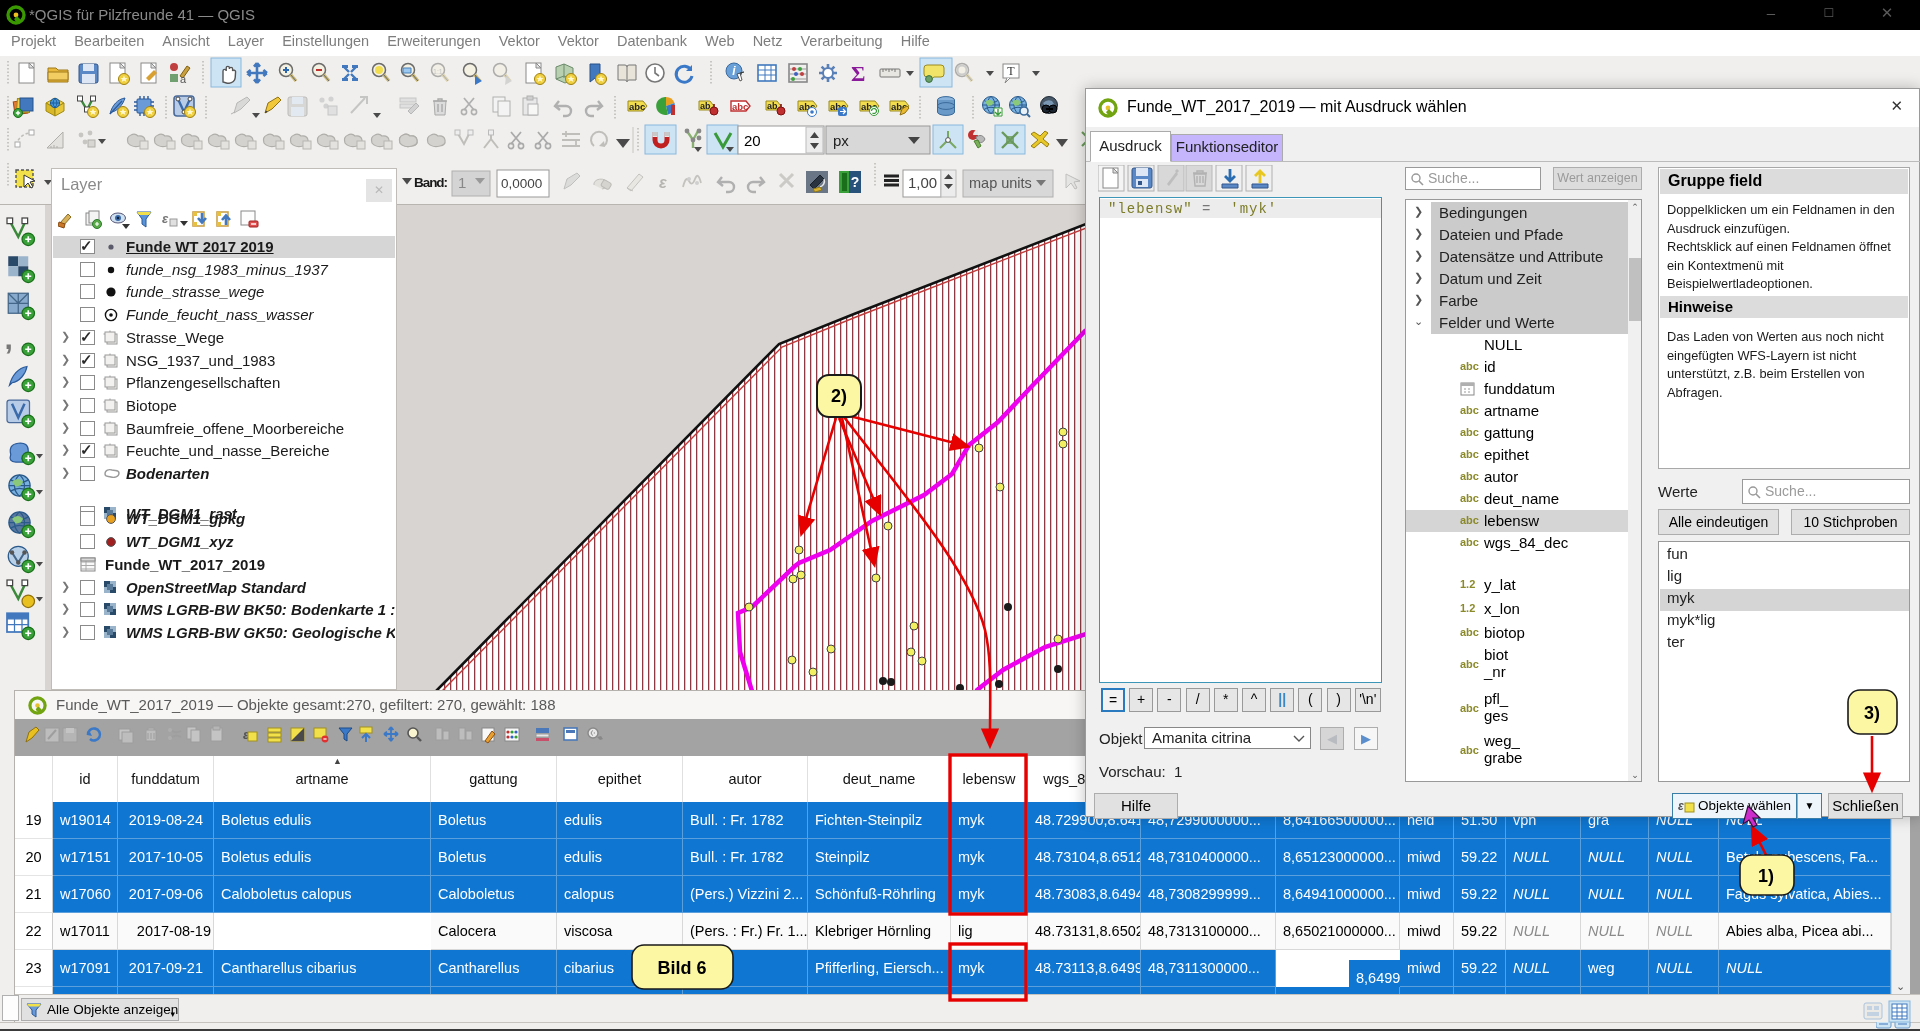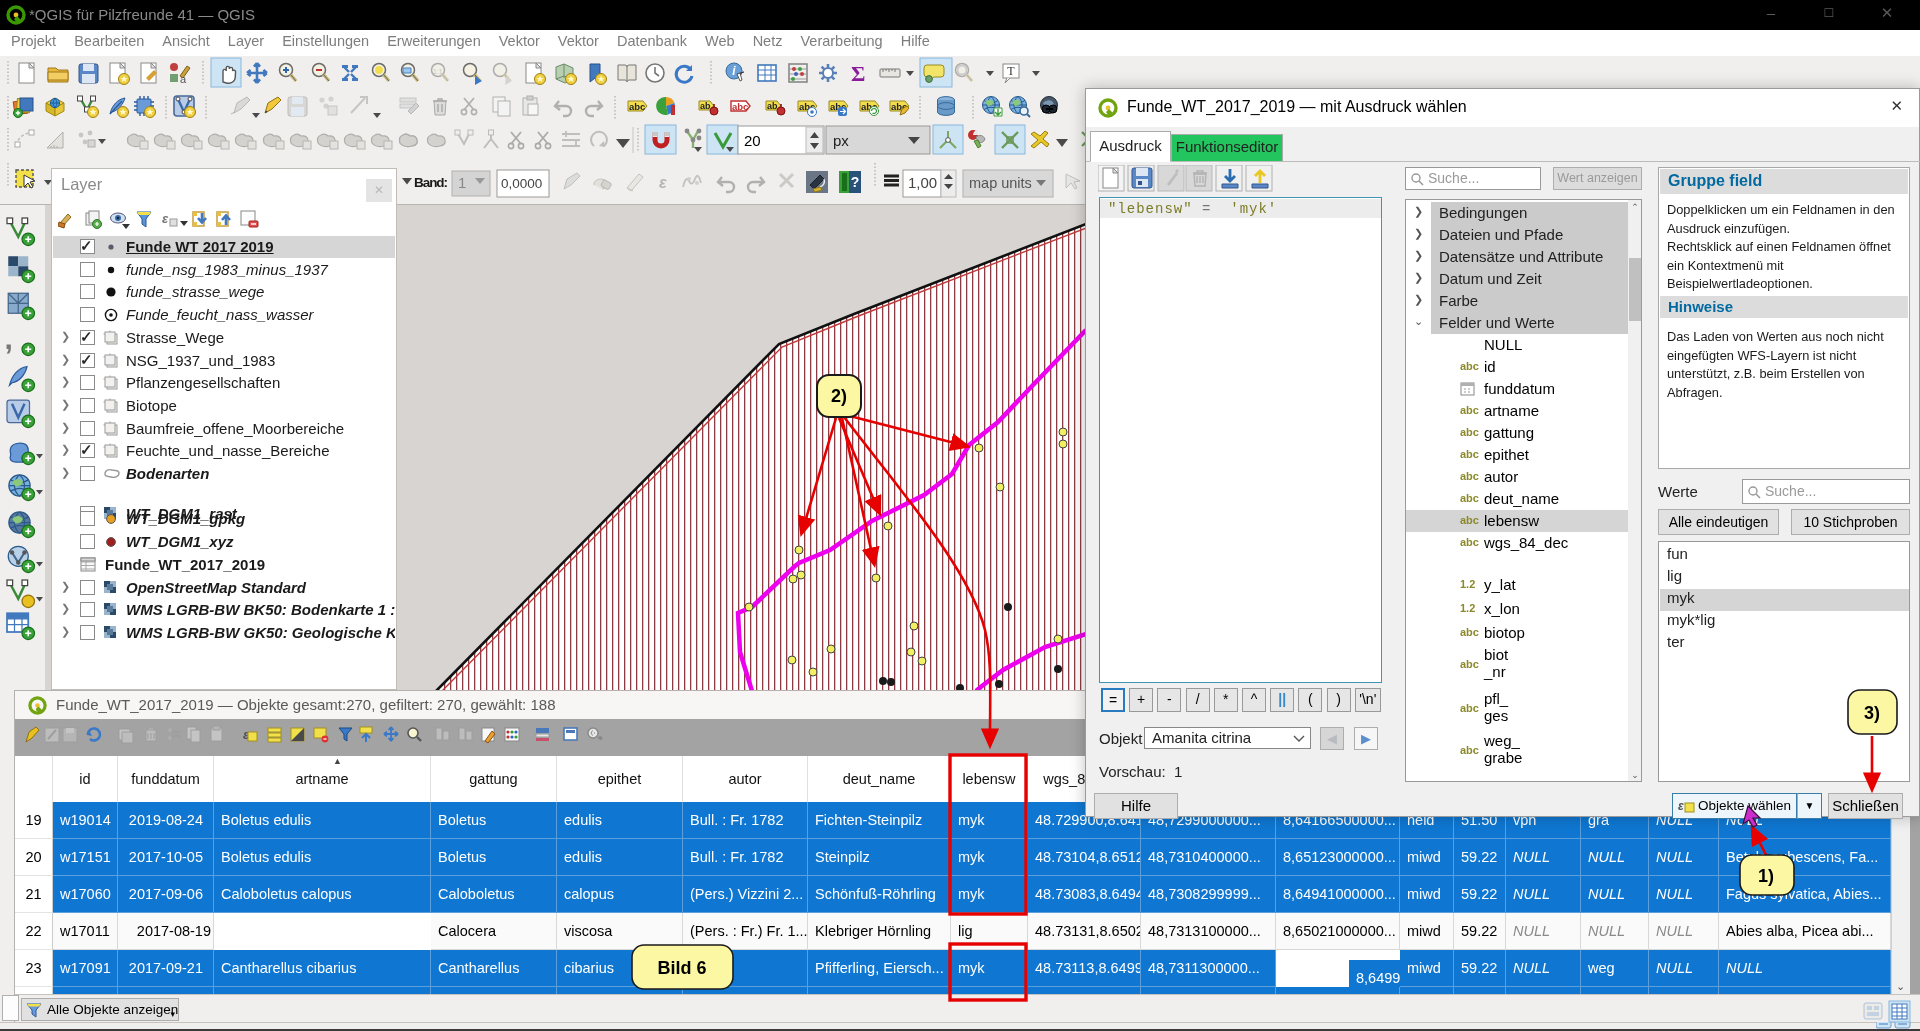--- a/index.html
+++ b/index.html
@@ -39,21 +39,21 @@
 .bluerow .cell{background:#0f77d2;color:#fff;border-right:1px solid #5ba0dc;border-bottom:1px solid #5ba0dc}
 .whiterow .cell{background:#fbfafa;color:#000;border-right:1px solid #d8d8d8;border-bottom:1px solid #d8d8d8}
 .rownum{position:absolute;left:0;width:38px;height:37px;background:#fff;color:#000;text-align:center;line-height:37px;border-right:1px solid #ccc;border-bottom:1px solid #e4e4e4}
 #attrfoot{position:absolute;left:0;top:303px;width:100%;height:28px;background:#f0efed;border-top:1px solid #c6c3bf}
 
 #dialog{position:absolute;left:1085px;top:88px;width:835px;height:729px;background:#f0f0f0;border:1px solid #9a9a9a;box-shadow:0 0 14px rgba(0,0,0,.25);z-index:10}
 #dlgtitle{position:absolute;left:0;top:0;width:100%;height:38px;background:#ffffff}
 #dlgtitle .t{position:absolute;left:41px;top:9px;font-size:16px;color:#000}
 .tab{position:absolute;top:42px;height:31px;font-size:15px;text-align:center;border:1px solid #ababab}
 .btn{position:absolute;background:#e1e1e1;border:1px solid #adadad;font-size:15px;text-align:center;color:#000}
-.gtxt{color:#0369a1;font-weight:bold}
+.gtxt{color:#000000;font-weight:bold}
 .treeitem{position:absolute;left:0;width:224px;font-size:15px;color:#000}
 
 #statusbar{position:absolute;left:0;top:1022px;width:1920px;height:9px;background:#f0efed;border-top:1px solid #c6c3bf;border-bottom:2.5px solid #3a3a3a}
 
 #overlay{position:absolute;left:0;top:0;z-index:50;pointer-events:none}
 .mono{font-family:"Liberation Mono",monospace}
 </style></head>
 <body>
 
 <div id="titlebar">
@@ -1268,21 +1268,21 @@
     <svg style="position:absolute;left:12px;top:9px" width="20" height="20" viewBox="0 0 20 20">
         <circle cx="10" cy="10" r="8" fill="none" stroke="#71a410" stroke-width="3.4"></circle>
         <circle cx="10" cy="10" r="2.4" fill="#e8c22a"></circle>
         <rect x="11" y="11" width="7" height="4.5" rx="1" transform="rotate(45 11 11)" fill="#71a410"></rect>
       </svg>
     <span class="t">Funde_WT_2017_2019 — mit Ausdruck wählen</span>
     <span style="position:absolute;right:16px;top:8px;color:#333;font-size:15px">✕</span>
   </div>
 
   <div class="tab" style="left:4px;width:81px;background:#fff;border-bottom:1px solid #fff;z-index:2;padding-top:5px">Ausdruck</div>
-  <div class="tab" style="left:85px;width:112px;background:#22c55e;top:45px;height:28px;padding-top:3px">Funktionseditor</div>
+  <div class="tab" style="left:85px;width:112px;background:#c4b5fd;top:45px;height:28px;padding-top:3px">Funktionseditor</div>
   <div style="position:absolute;left:0;top:72px;width:835px;border-top:1px solid #bbb"></div>
 
   <svg style="position:absolute;left:12px;top:76px" width="280" height="27" viewBox="0 0 280 27">
     <rect x="0" y="0" width="26" height="26" fill="#f4f4f4" stroke="#b0b0b0"></rect>
     <rect x="30" y="0" width="26" height="26" fill="#ececec" stroke="#b0b0b0"></rect>
     <rect x="60" y="0" width="26" height="26" fill="#d8d8d8" stroke="#b8b8b8"></rect>
     <rect x="88" y="0" width="26" height="26" fill="#d8d8d8" stroke="#b8b8b8"></rect>
     <rect x="118" y="0" width="26" height="26" fill="#f0f0f0" stroke="#b0b0b0"></rect>
     <rect x="148" y="0" width="26" height="26" fill="#f0f0f0" stroke="#b0b0b0"></rect>
     <g transform="translate(4,2)">

